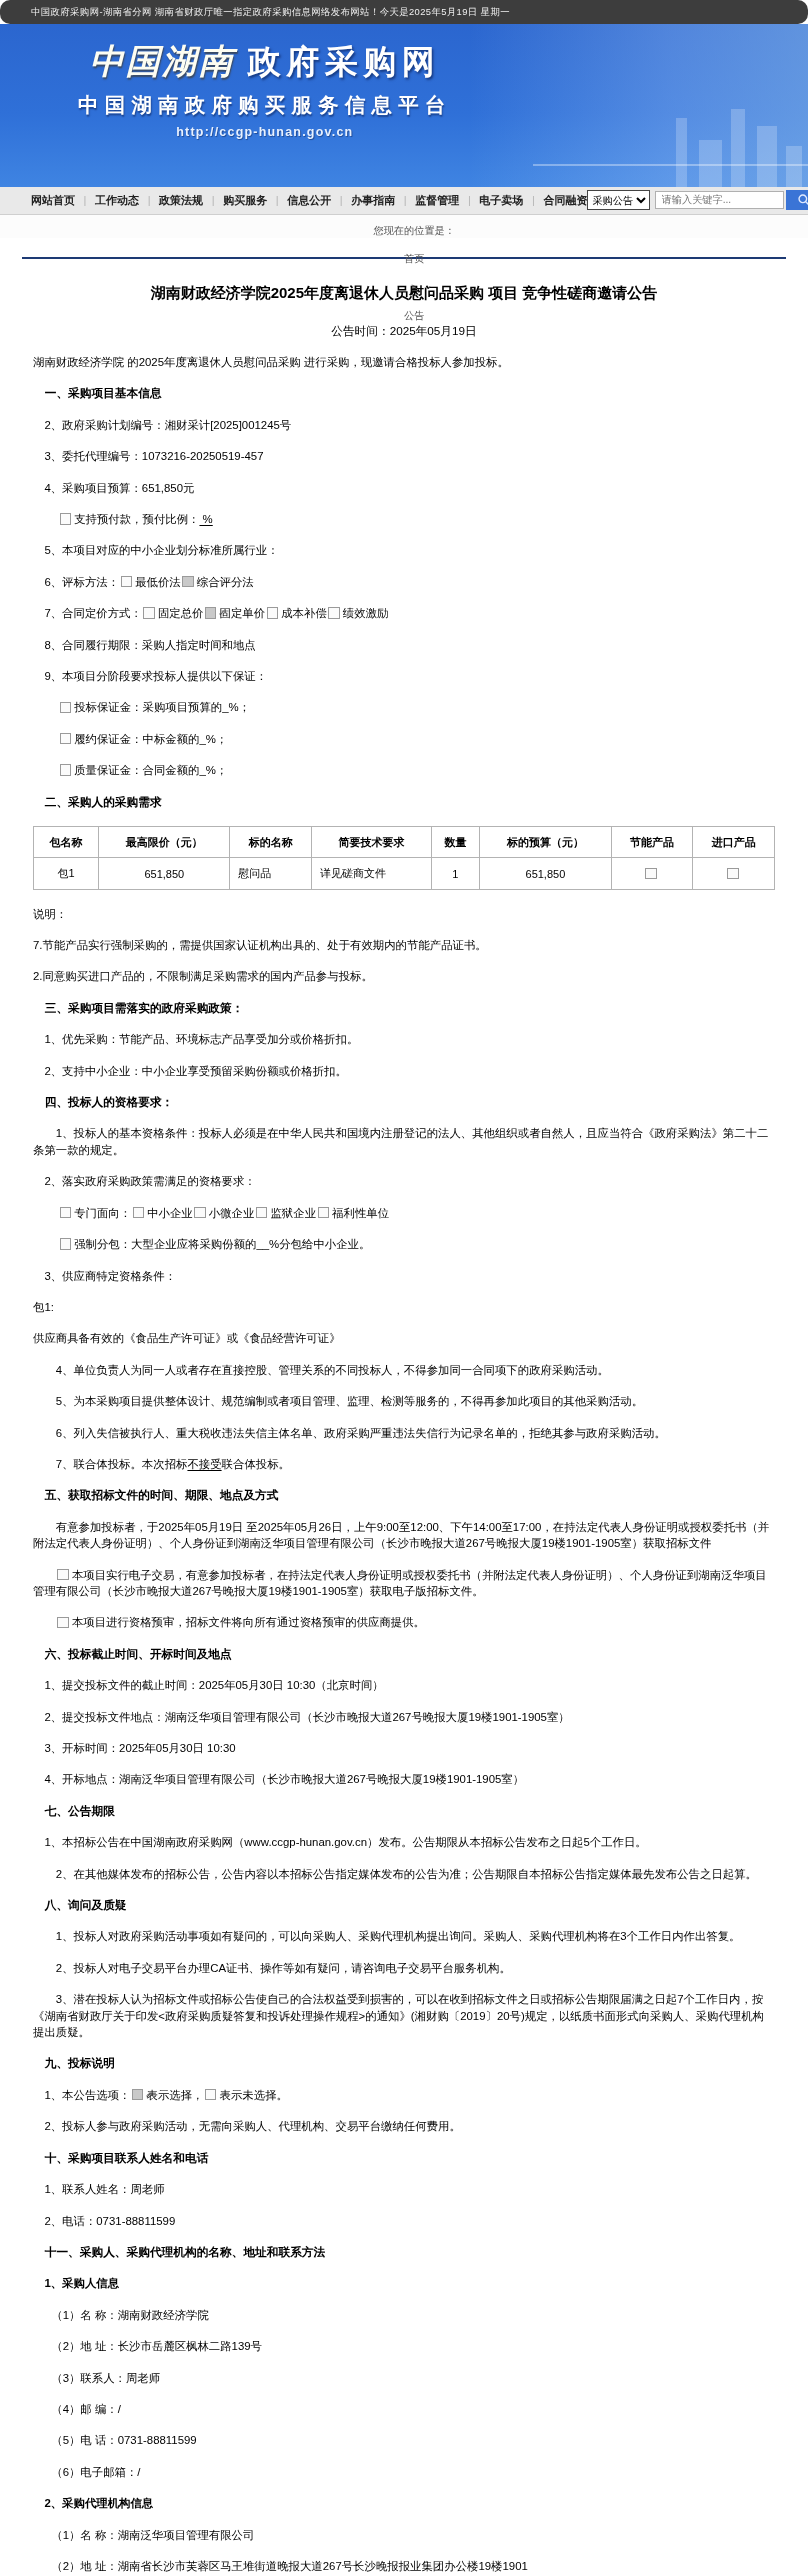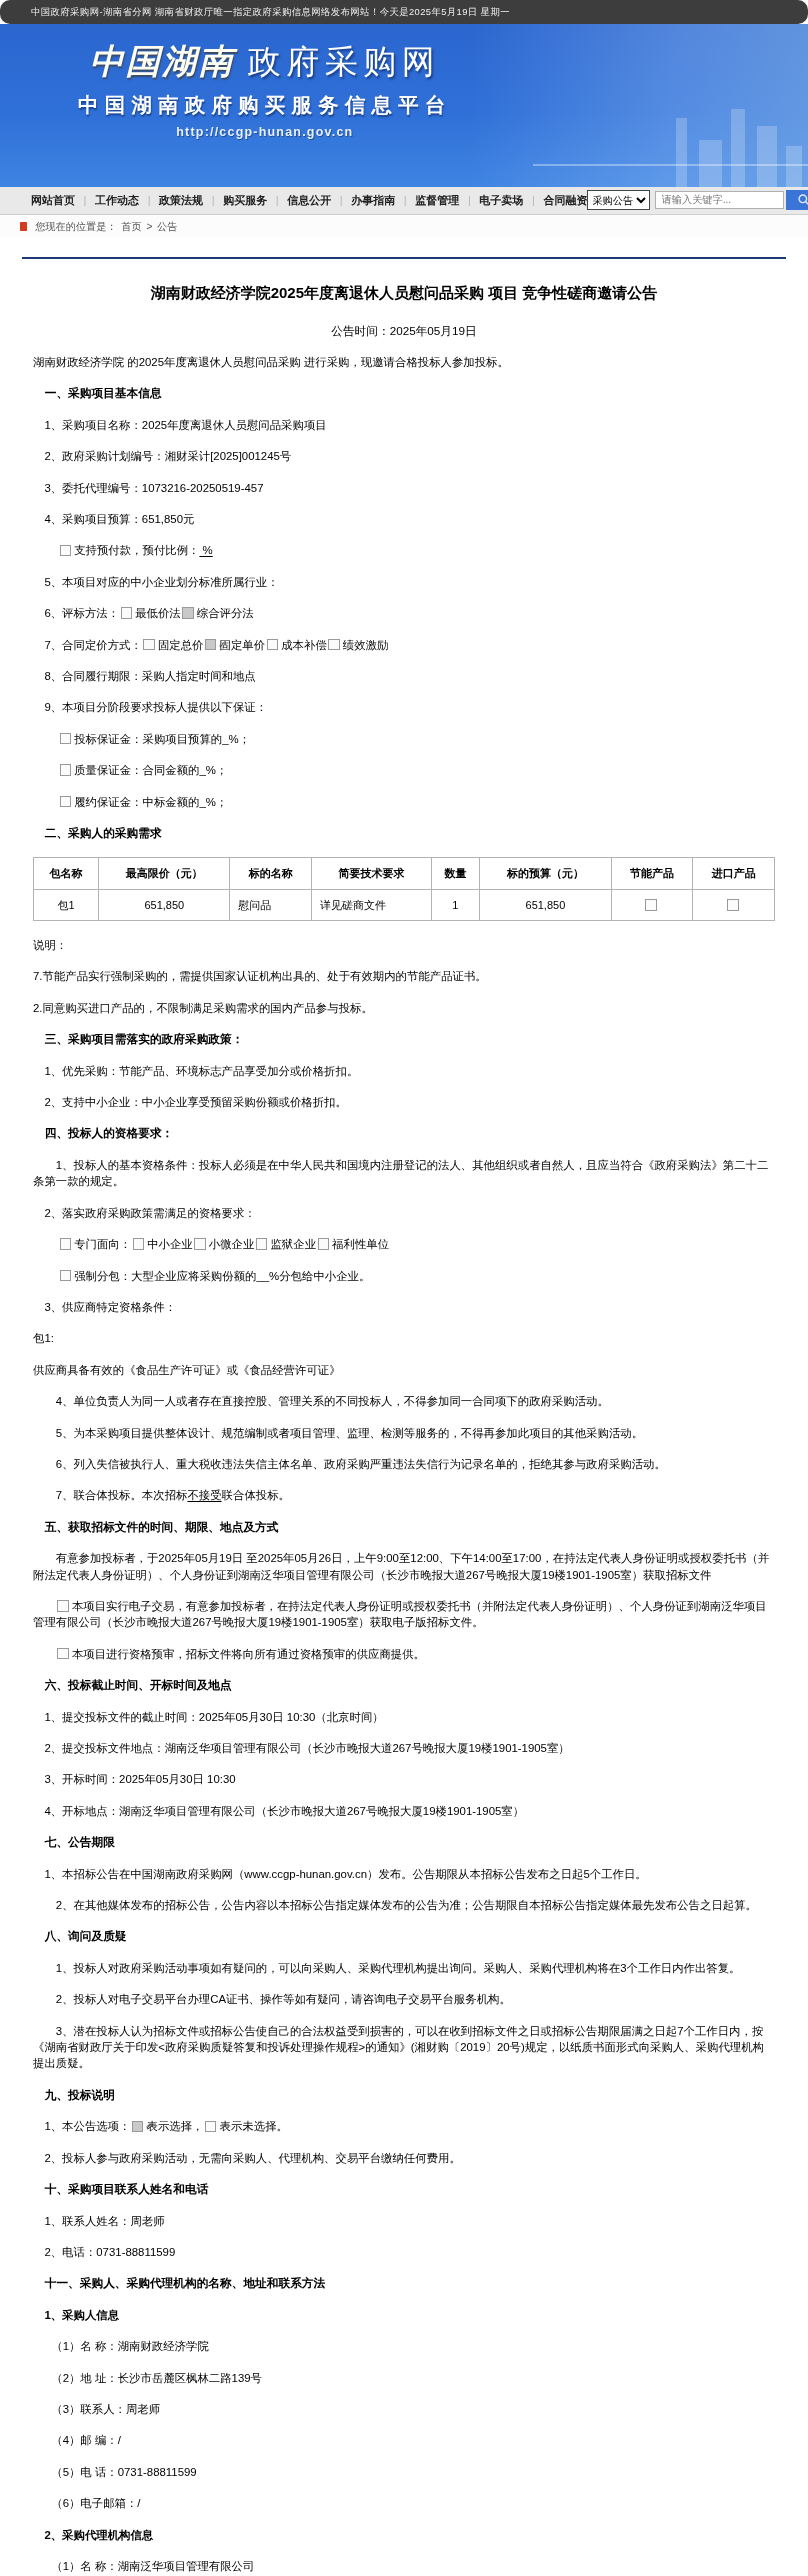--- a/index.html
+++ b/index.html
@@ -20,42 +20,42 @@
   .b2{right:63px;bottom:0;width:14px;height:78px;}
   .b3{right:86px;bottom:0;width:23.5px;height:47px;}
   .b4{right:121px;bottom:0;width:11px;height:69px;}
   .b5{right:6.3px;bottom:0;width:15.7px;height:41px;}
   .bridge{position:absolute;right:0;bottom:20.4px;width:34%;height:2.3px;background:rgba(255,255,255,.35);}
   .logo-wrap{position:absolute;left:78px;top:15.7px;color:#fff;text-align:center;}
   .logo-line{display:flex;align-items:baseline;justify-content:center;}
   .logo-script{font-family:"DejaVu Serif",serif;font-style:italic;font-weight:bold;
     font-size:34px;letter-spacing:2.3px;color:#fdfdf2;
     text-shadow:0.8px 1.6px 1.6px rgba(70,45,0,.55);}
-  .logo-main{font-size:33px;font-weight:normal;letter-spacing:5.5px;margin-left:13px;
+  .logo-main{font-size:33px;font-weight:bold;letter-spacing:5.5px;margin-left:13px;
     text-shadow:1.6px 1.6px 2.3px rgba(0,10,50,.5);}
   .banner-sub{font-size:20.4px;font-weight:bold;letter-spacing:6.3px;margin-top:6.3px;
     text-shadow:0.8px 1.6px 1.6px rgba(0,10,50,.45);}
   .banner-url{font-size:12.5px;font-weight:bold;margin-top:5.5px;letter-spacing:1.2px;color:#e8f1ff;
     text-shadow:0.8px 0.8px 0.8px rgba(0,10,50,.4);}
 
   
   .navbar{background:#e9e9e9;height:27px;display:flex;align-items:center;
     border-bottom:0.8px solid #cfcfcf;}
   .nav-list{display:flex;list-style:none;margin:0;padding:0 0 0 31px;}
   .nav-item{font-size:11px;font-weight:bold;color:#222;cursor:pointer;white-space:nowrap;}
   .nav-item + .nav-item::before{content:"|";color:#b5b5b5;font-weight:normal;margin:0 8.6px;}
   .search{margin-left:auto;display:flex;align-items:center;padding-right:11px;}
   select.cat{height:19.6px;font-size:10.2px;border:0.8px solid #444;background:#fff;margin-right:4.7px;}
   input.kw{height:16.4px;width:116px;border:0.8px solid #b0b0b0;font-size:10.2px;padding:0 5.5px;color:#333;}
   button.go{height:19.6px;width:36px;background:#3a74d6;border:none;display:flex;
     align-items:center;justify-content:center;cursor:pointer;margin-left:1.6px;}
 
   
   .crumbs{height:23.5px;line-height:23.5px;font-size:10.2px;color:#555;padding-left:20.4px;
-    background:#fcfcfc;display:flex;align-items:center;gap:4.7px;}
+    background:#fcfcfc;display:flex;align-items:center;gap:4.7px;flex-direction:column;}
   .crumb-icon{display:inline-block;width:7px;height:9.4px;background:#d43a1f;
     border-radius:0.8px;margin-right:3.1px;}
   .crumbs a{color:#555;text-decoration:none;cursor:pointer;}
 
   
   .card{margin:19px 22px 0;border-top:2.3px solid #1d3a74;background:#fff;padding:3.1px 11px 20.4px;}
   .art-title{text-align:center;font-size:15px;font-weight:bold;margin:20.4px 47px 4.7px;line-height:1.5;}
   .art-time{text-align:center;font-size:11.7px;margin:19px 0 4.7px;}
   .ln{font-size:11.4px;line-height:16.4px;margin:15px 0;}
   .ln.h{font-weight:bold;text-indent:1em;font-size:11.7px;}
@@ -136,33 +136,32 @@
   <a>公告</a>
 </div>
 
 <div class="card">
   <div class="art-title">湖南财政经济学院2025年度离退休人员慰问品采购 项目 竞争性磋商邀请公告</div>
   <div class="art-time">公告时间：2025年05月19日</div>
 
   <div id="content-before">
       <p class="ln p0">湖南财政经济学院 的2025年度离退休人员慰问品采购 进行采购，现邀请合格投标人参加投标。</p>
       <p class="ln h">一、采购项目基本信息</p>
-      <p class="ln p">1、采购项目名称：2025年度离退休人员慰问品采购项目</p>
       <p class="ln p">2、政府采购计划编号：湘财采计[2025]001245号</p>
       <p class="ln p">3、委托代理编号：1073216-20250519-457</p>
       <p class="ln p">4、采购项目预算：651,850元</p>
       <p class="ln ind"><span class="cb"></span>支持预付款，预付比例：<span class="u"> % </span></p>
       <p class="ln p">5、本项目对应的中小企业划分标准所属行业：</p>
       <p class="ln p">6、评标方法：<span class="cb"></span>最低价法<span class="cb on"></span>综合评分法</p>
       <p class="ln p">7、合同定价方式：<span class="cb"></span>固定总价<span class="cb on"></span>固定单价<span class="cb"></span>成本补偿<span class="cb"></span>绩效激励</p>
       <p class="ln p">8、合同履行期限：采购人指定时间和地点</p>
       <p class="ln p">9、本项目分阶段要求投标人提供以下保证：</p>
       <p class="ln ind"><span class="cb"></span>投标保证金：采购项目预算的_%；</p>
+      <p class="ln ind"><span class="cb"></span>履约保证金：中标金额的_%；</p>
       <p class="ln ind"><span class="cb"></span>质量保证金：合同金额的_%；</p>
-      <p class="ln ind"><span class="cb"></span>履约保证金：中标金额的_%；</p>
       <p class="ln h">二、采购人的采购需求</p>
     </div>
 
   <table class="req">
     <thead>
         <tr id="tbl-head">
           <th>包名称</th>
           <th>最高限价（元）</th>
           <th>标的名称</th>
           <th>简要技术要求</th>

